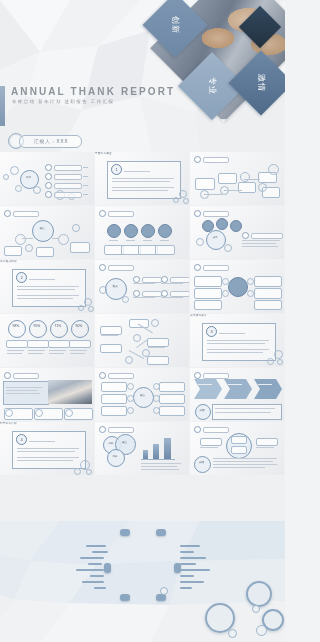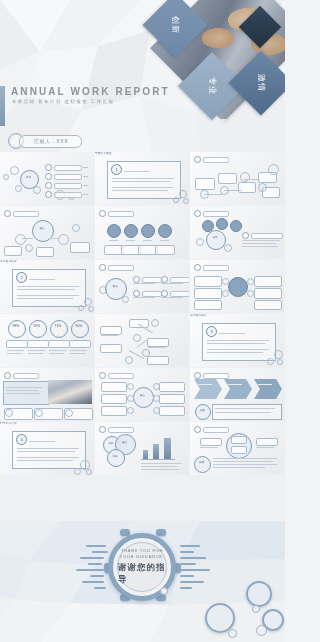--- a/index.html
+++ b/index.html
@@ -147,21 +147,21 @@
     </div>
     <div class="dia dia-c">
       <div class="dia-inner">
           <span>激情</span>
         </div>
     </div>
     <div class="dia dia-d"></div>
 
     <div class="bar-accent"></div>
     <div class="title-wrap">
-      <div class="eyebrow">ANNUAL WORK REPORT</div>
+      <div class="eyebrow">ANNUAL THANK REPORT</div>
       <div class="subtitle">年终总结  新年计划  述职报告  工作汇报</div>
     </div>
 
     <div class="reporter">
       <div class="rep-ring"></div>
       <div class="rep-pill">
         <span>汇报人：XXX</span>
       </div>
     </div>
   </div>
@@ -595,28 +595,20 @@
 
     <div class="tick" style="left:180px;top:24px;width:20px;"></div>
     <div class="tick" style="left:180px;top:30px;width:14px;"></div>
     <div class="tick" style="left:180px;top:36px;width:26px;"></div>
     <div class="tick" style="left:180px;top:42px;width:16px;"></div>
     <div class="tick" style="left:180px;top:48px;width:30px;"></div>
     <div class="tick" style="left:180px;top:54px;width:14px;"></div>
     <div class="tick" style="left:180px;top:60px;width:24px;"></div>
     <div class="tick" style="left:180px;top:66px;width:12px;"></div>
 
-    <div class="badge">
-      <div class="outer"></div>
-      <div class="inner">
-        <div class="en">THANK YOU FOR</div>
-        <div class="en">YOUR GUIDANCE.</div>
-        <div class="cn">谢谢您的指导</div>
-      </div>
-    </div>
 
     <div class="deco-ring" style="left:246px;top:60px;width:22px;height:22px;"></div>
     <div class="deco-ring" style="left:205px;top:82px;width:26px;height:26px;"></div>
     <div class="deco-ring" style="left:262px;top:88px;width:18px;height:18px;"></div>
     <div class="deco-dot" style="left:252px;top:84px;width:6px;height:6px;"></div>
     <div class="deco-dot" style="left:256px;top:104px;width:9px;height:9px;"></div>
     <div class="deco-dot" style="left:228px;top:108px;width:7px;height:7px;"></div>
     <div class="deco-dot" style="left:160px;top:66px;width:6px;height:6px;"></div>
   </div>
 

